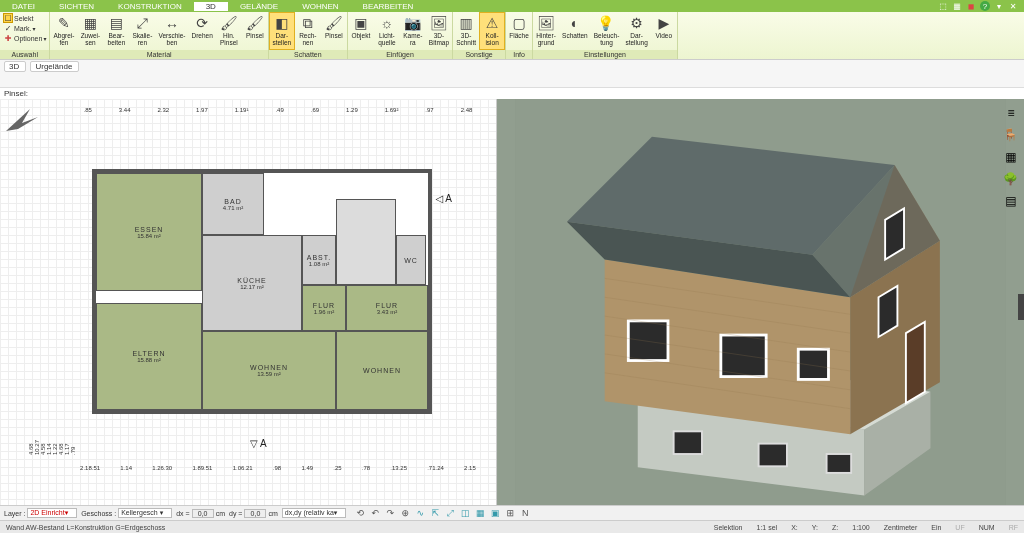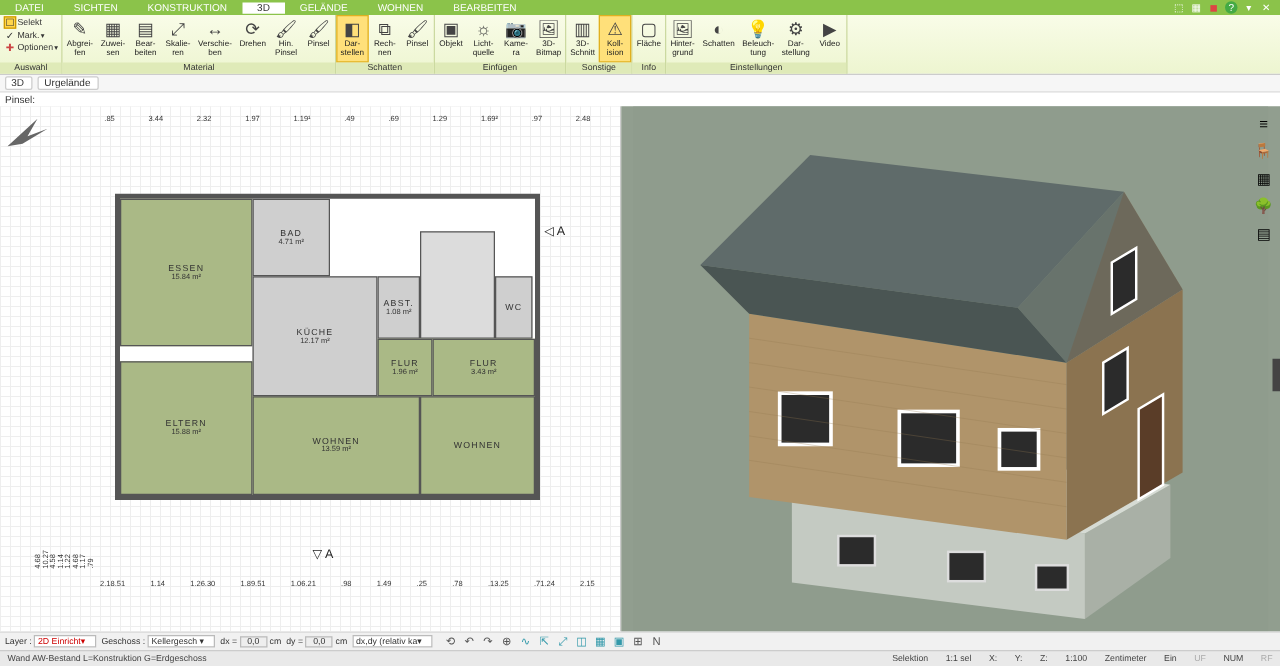--- a/index.html
+++ b/index.html
@@ -16,21 +16,21 @@
 .ribbon-group .glabel { font-size: 7px; text-align: center; color: #333; padding: 1px 0; background: #dfeab8; }
 .ribbon-item { display: flex; flex-direction: column; align-items: center; justify-content: flex-start; padding: 2px 3px; cursor: pointer; min-width: 26px; }
 .ribbon-item .icn { width: 18px; height: 18px; display: flex; align-items: center; justify-content: center; font-size: 14px; color: #444; }
 .ribbon-item .lbl { font-size: 6.5px; text-align: center; line-height: 1.0; color: #222; white-space: pre-line; margin-top: 1px; }
 .ribbon-item.active { background: #ffe07a; border: 1px solid #e0b020; padding: 1px 2px; }
 
 .selgroup { display: flex; flex-direction: column; padding: 1px 3px 0 3px; }
 .selrow { display: flex; align-items: center; gap: 1px; font-size: 7px; color: #333; }
 .selrow .sicn { width: 10px; height: 10px; display: flex; align-items: center; justify-content: center; font-size: 8px; }
 
-.breadcrumb { height: 14px; background: #f6f6f6; border-bottom: 1px solid #ddd; font-size: 8px; padding: 1px 4px; color: #333; }
+.breadcrumb { height: 28px; background: #f6f6f6; border-bottom: 1px solid #ddd; font-size: 8px; padding: 1px 4px; color: #333; }
 .breadcrumb .bcitem { display: inline-block; border: 1px solid #ccc; background: #fff; padding: 0 6px 0 4px; margin-right: 2px; border-radius: 2px; cursor: pointer; }
 .dialoge { font-size: 8px; padding: 1px 4px; color: #333; }
 
 .workspace { flex: 1; display: flex; position: relative; background: #fff; }
 .leftpane { width: 497px; border-right: 1px solid #ccc; position: relative; background: #fff; overflow: hidden; }
 .rightpane { flex: 1; background: #919e8f; position: relative; overflow: hidden; }
 
 .grid { position: absolute; inset: 0; background-image: repeating-linear-gradient(#eee 0 1px, transparent 1px 8px), repeating-linear-gradient(90deg,#eee 0 1px, transparent 1px 8px); }
 .compass { position: absolute; top: 6px; left: 2px; width: 40px; height: 30px; }
 .compass svg { width: 100%; height: 100%; }

